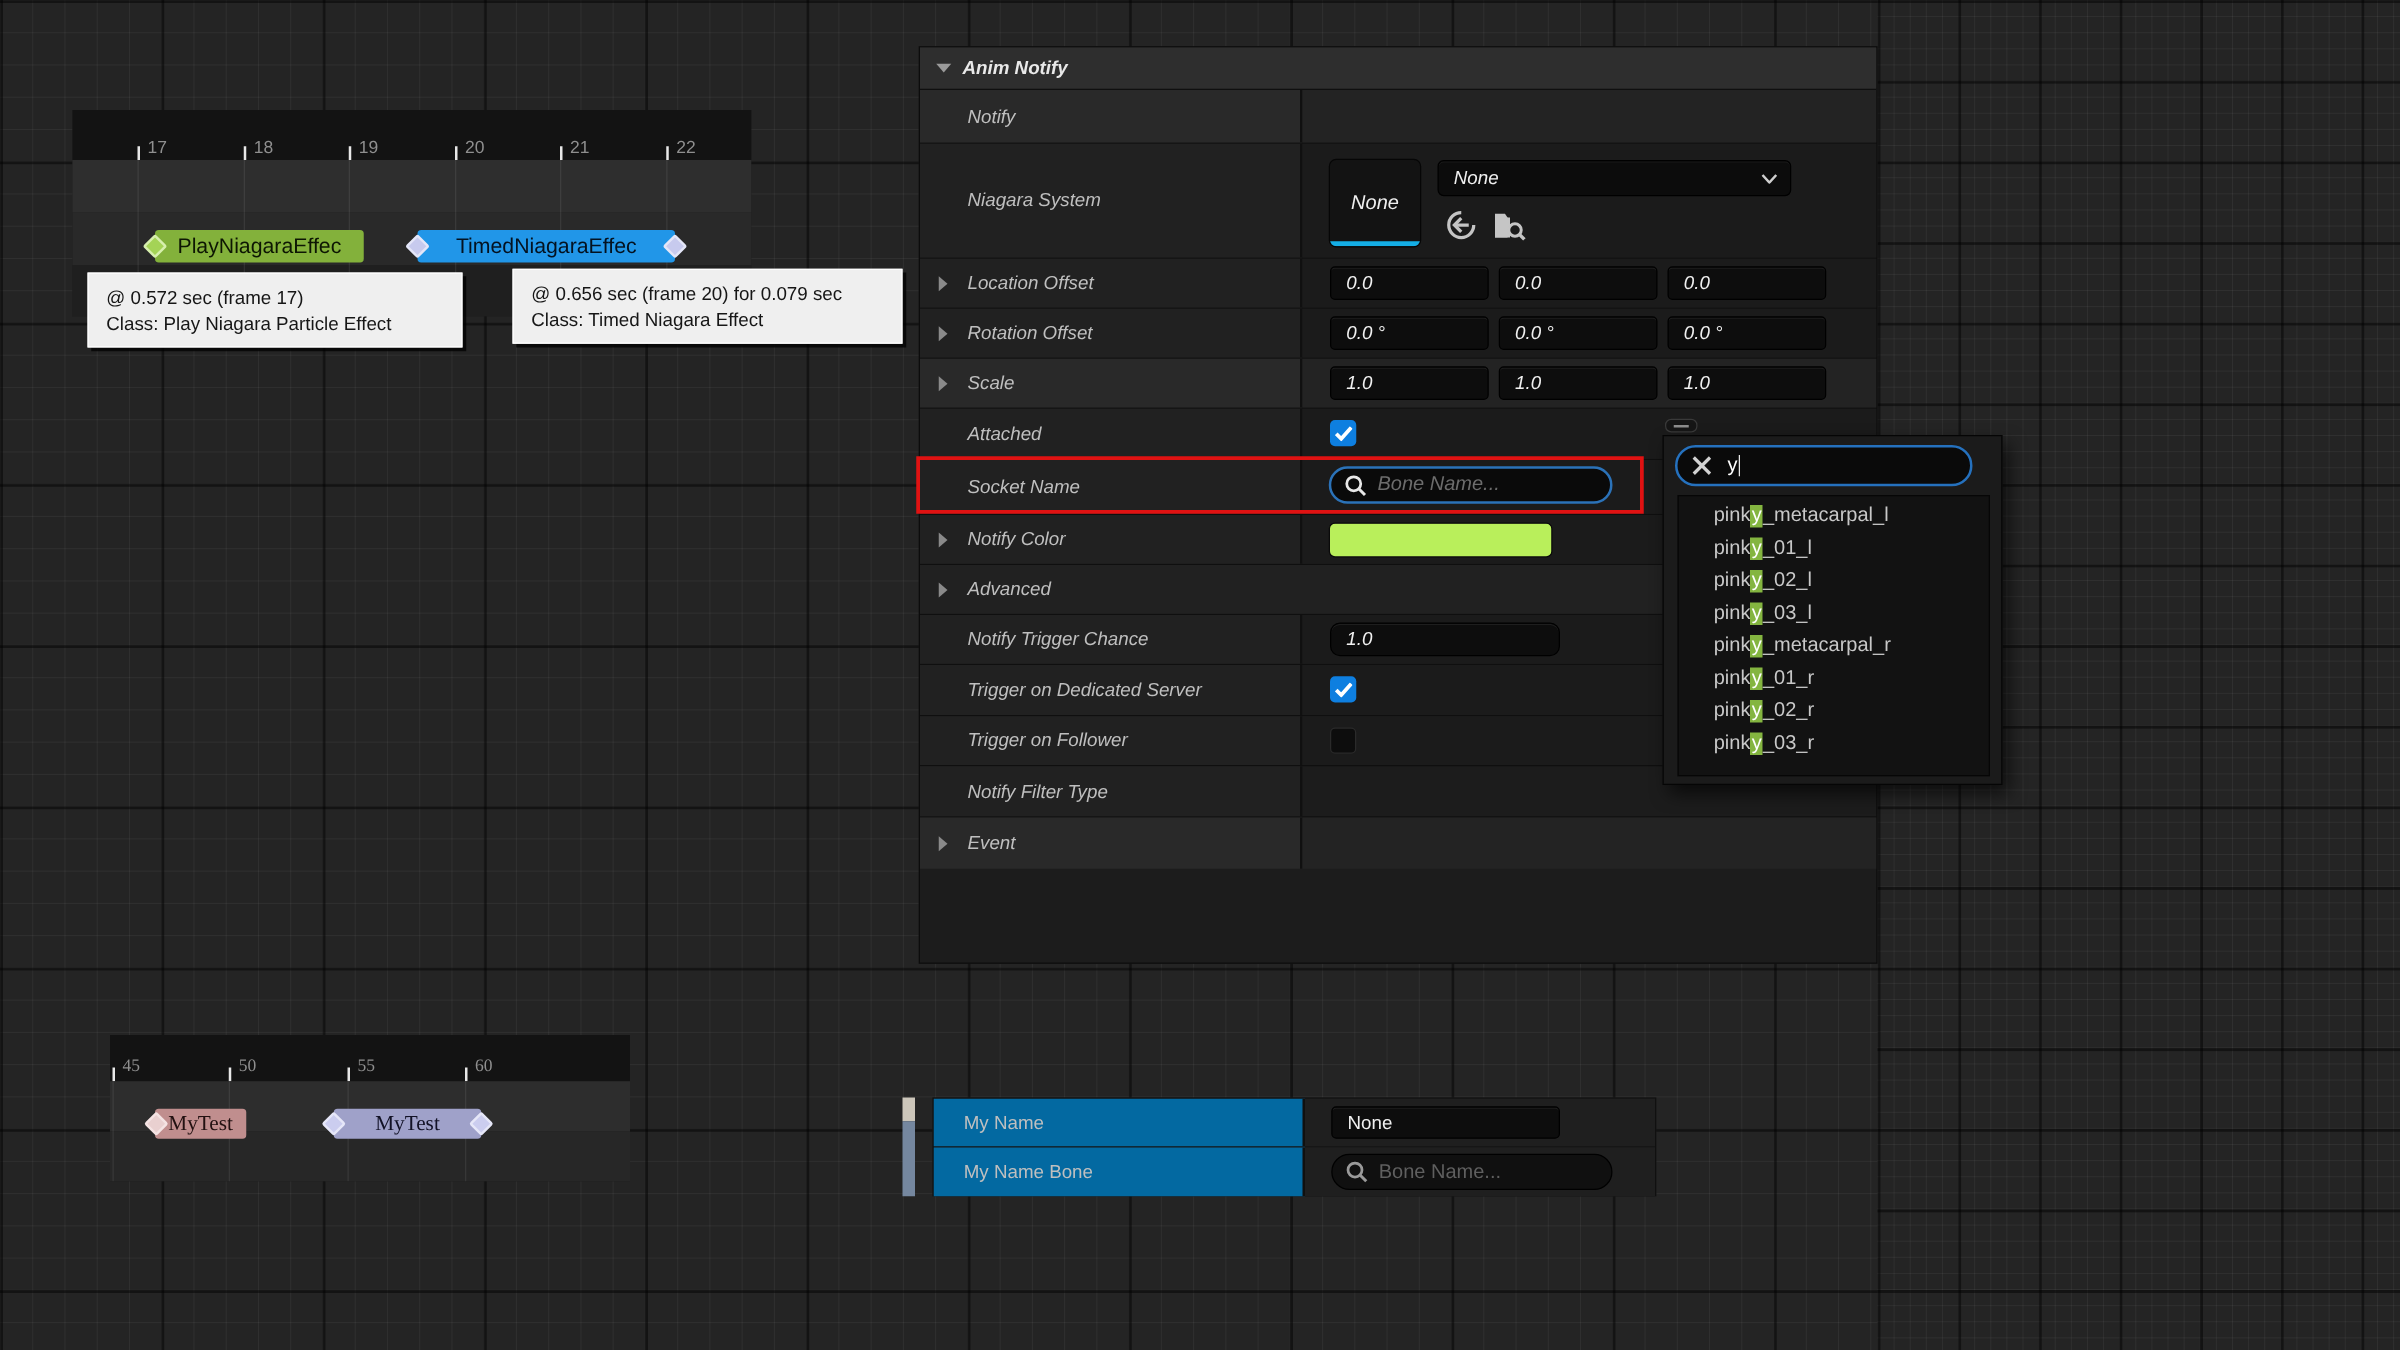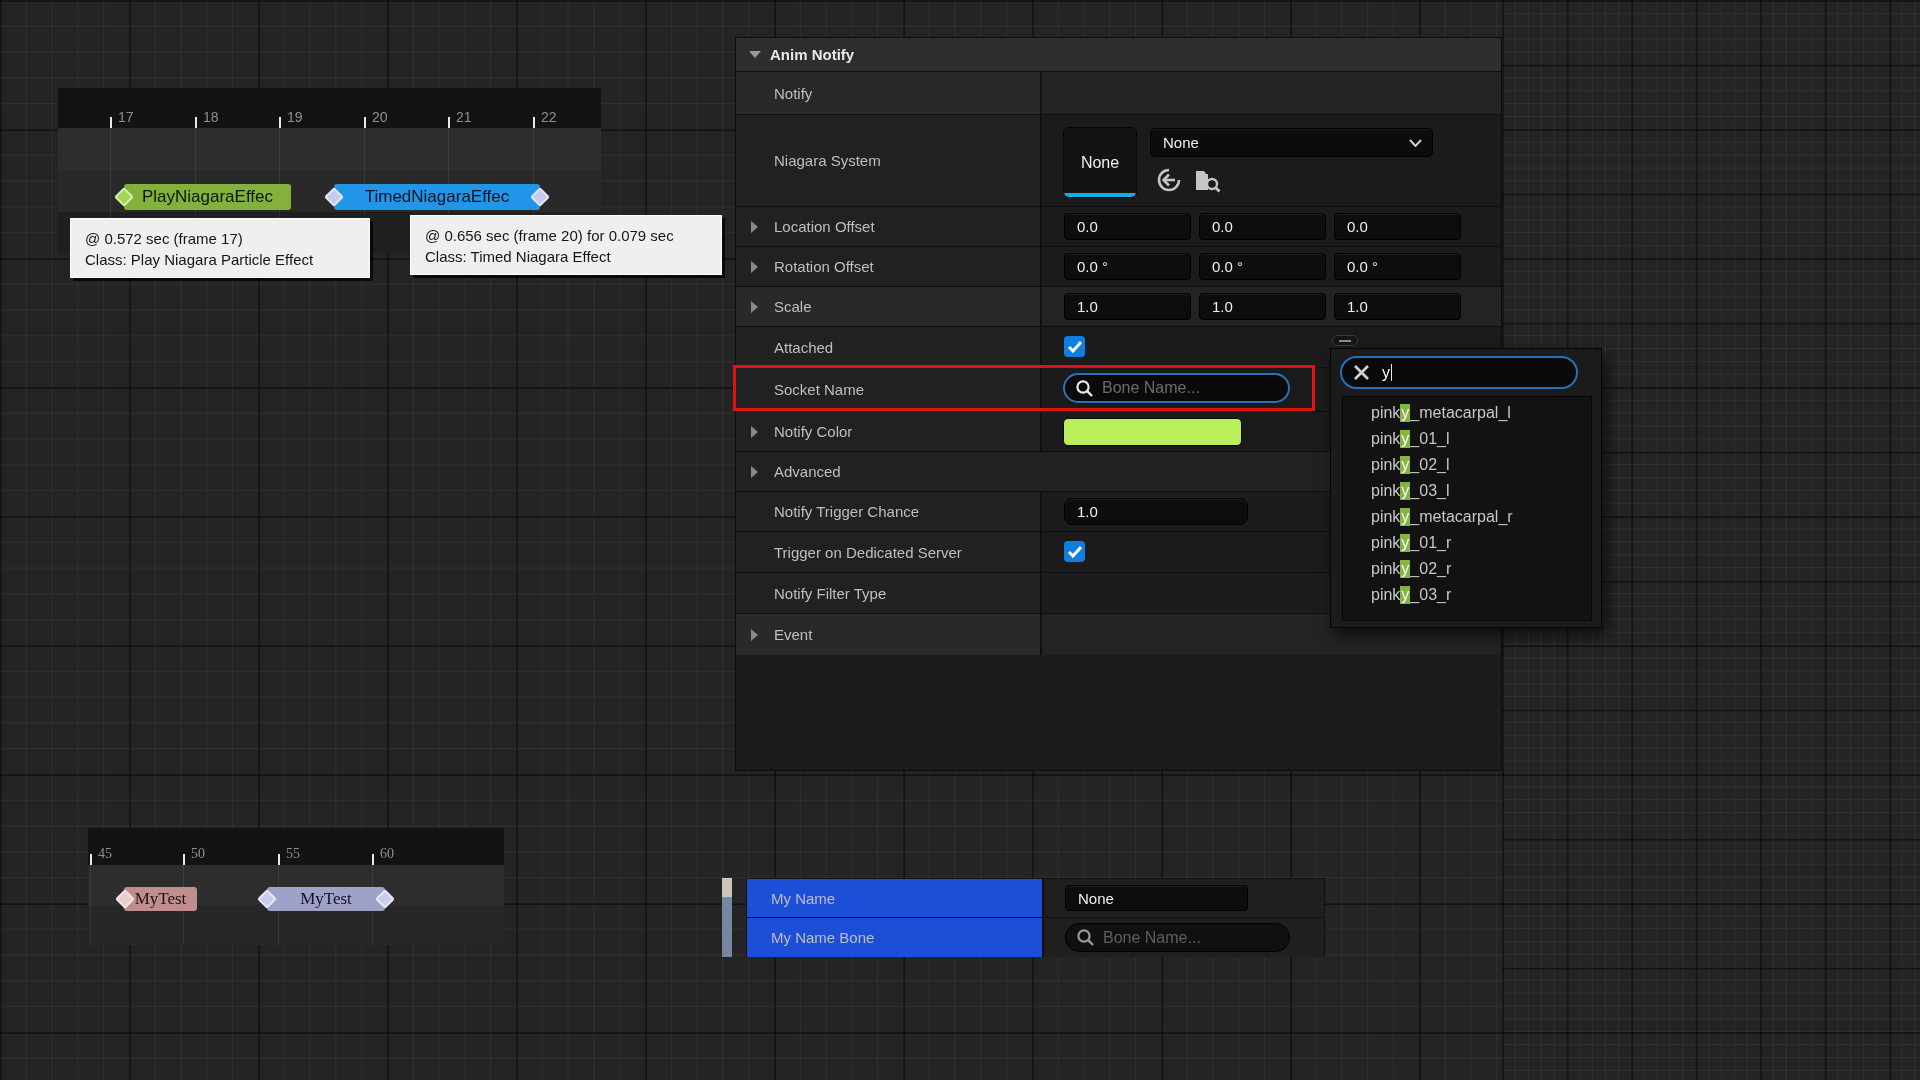--- a/index.html
+++ b/index.html
@@ -34,21 +34,21 @@
                justify-content:center;font-size:17px;white-space:nowrap;overflow:hidden;}
   .diamond{position:absolute;width:14px;height:14px;transform:rotate(45deg);border-radius:2px;}
 
   
   .tooltip{position:absolute;background:#efefef;border:1px solid #ffffff;
            box-shadow:3px 3px 0 rgba(0,0,0,.75);padding:9px 14px;color:#161616;}
   .tooltip div{font-size:15px;line-height:21px;white-space:nowrap;}
 
   
   #details{position:absolute;left:735px;top:37px;width:767px;height:734px;background:#1c1c1c;
-           border:1px solid #0c0c0c;}
+           border:1px solid #0c0c0c;font-style:italic;}
   .cat-header{display:flex;align-items:center;background:#2e2e2e;border-bottom:1px solid #0f0f0f;
               padding-left:13px;}
   .cat-header .txt{font-size:15px;font-weight:bold;color:#e9e9e9;margin-left:9px;}
   .row{display:flex;border-bottom:1px solid #0f0f0f;}
   .cell-label{width:306px;display:flex;align-items:center;border-right:2px solid #101010;
               padding-left:38px;position:relative;}
   .cell-label .txt{font-size:15px;color:#bfbfbf;white-space:nowrap;}
   .cell-value{flex:1;position:relative;}
   .row.dark  .cell-label{background:#212121;} .row.dark  .cell-value{background:#1b1b1b;}
   .row.light .cell-label{background:#292929;} .row.light .cell-value{background:#232323;}
@@ -88,21 +88,21 @@
   .bone-item{height:26px;display:flex;align-items:center;padding-left:28px;font-size:16px;color:#c8c8c8;
              white-space:nowrap;}
   .bone-item .hl{color:#ffffff;padding:0 1px;}
 
   
   #bottom-rows{position:absolute;left:746px;top:878px;width:579px;height:79px;background:#1f1f1f;
                border:1px solid #101010;}
   #bottom-strip-a{position:absolute;left:722px;top:878px;width:10px;height:19px;background:#ccc6ba;}
   #bottom-strip-b{position:absolute;left:722px;top:897px;width:10px;height:60px;background:#75879f;}
   .brow{display:flex;height:39px;border-bottom:1px solid #121212;}
-  .brow .cell-label{width:297px;padding-left:24px;background:#1d4ed8;}
+  .brow .cell-label{width:297px;padding-left:24px;background:#0369a1;}
   .brow .cell-value{background:#1f1f1f;}
 
   .mag{flex:0 0 auto;}
   svg{display:block;}
 </style>
 </head>
 <body>
 
 <div id="stage">
 
@@ -302,20 +302,28 @@
         </div>
       <div class="cell-value">
         <div class="checkbox on" style="top:9px;">
           <svg width="14" height="12" viewBox="0 0 14 12">
             <polyline points="1,6 5,10 13,1" fill="none" stroke="#fff" stroke-width="3"></polyline>
             </svg>
         </div>
       </div>
     </div>
 
+    <div class="row dark" style="height:40px;">
+      <div class="cell-label">
+          <span class="txt">Trigger on Follower</span>
+        </div>
+      <div class="cell-value">
+        <div class="checkbox off" style="top:9px;"></div>
+      </div>
+    </div>
 
     <div class="row dark" style="height:41px;">
       <div class="cell-label">
           <span class="txt">Notify Filter Type</span>
         </div>
     </div>
 
 
     <div class="row light" style="height:41px;border-bottom:none;">
       <div class="cell-label">

